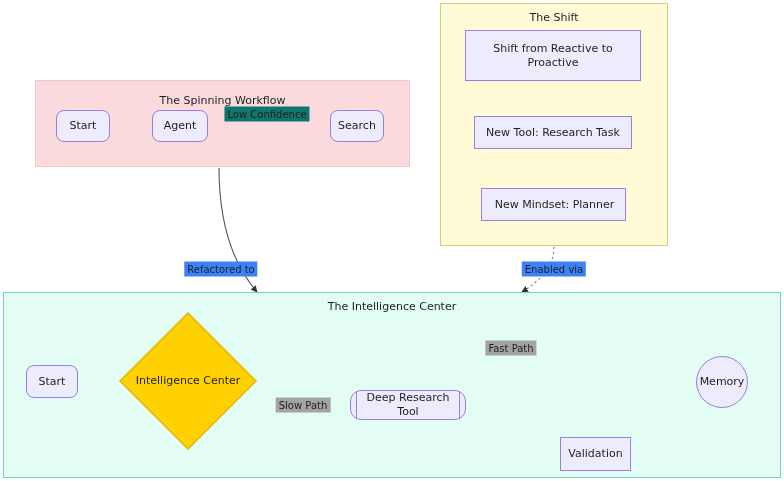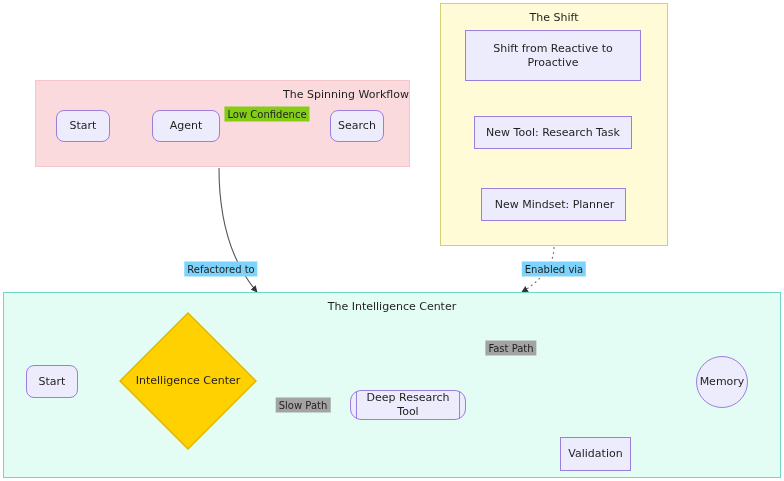--- a/index.html
+++ b/index.html
@@ -37,21 +37,21 @@
     font-size: 11px;
     line-height: 13px;
     color: #1f1f1f;
     white-space: nowrap;
   }
   #sg-workflow {
     left: 35px;  top: 80px;  width: 375px; height: 87px;
     background: #fadadd;
     border-color: #f6c6cc;
   }
-  #sg-workflow .sg-title { top: 7px; text-align: right; }
+  #sg-workflow .sg-title { top: 13px; }
   #sg-shift {
     left: 440px; top: 3px;  width: 228px; height: 243px;
     background: #fffbd6;
     border-color: #d6cf72;
   }
   #sg-shift .sg-title { top: 7px; }
   #sg-intel {
     left: 3px;   top: 292px; width: 778px; height: 186px;
     background: #e4fdf4;
     border-color: #6fd8c4;
@@ -115,27 +115,27 @@
     white-space: nowrap;
     text-align: center;
   }
 
   
   .edge-label {
     position: absolute;
     font-size: 10px;
     line-height: 13px;
     color: #1f1f1f;
-    background: #7dd3fc;
+    background: #3b82f6;
     padding: 1px 3px;
     white-space: nowrap;
     transform: translate(-50%, -50%);
   }
   .edge-label.on-mint { background: #a3a3a3; }
-  .edge-label.on-pink { background: #84cc16; }
+  .edge-label.on-pink { background: #0f766e; }
 </style>
 </head>
 <body>
 
 <svg id="canvas" viewBox="0 0 784 481" xmlns="http://www.w3.org/2000/svg">
   <defs>
     <marker id="arrow" viewBox="0 0 10 10" refX="9" refY="5" markerWidth="6" markerHeight="6" orient="auto-start-reverse">
       <path d="M 0 0 L 10 5 L 0 10 z" fill="#333333"></path>
     </marker>
   </defs>
@@ -162,21 +162,21 @@
 </svg>
 
 <div class="subgraph" id="sg-workflow">
   <div class="sg-title">The Spinning Workflow</div>
 </div>
 
 <div class="node round" id="n-wf-start" style="left:56px; top:110px; width:54px; height:32px;">
   <span>Start</span>
 </div>
 
-<div class="node round" id="n-wf-agent" style="left:152px; top:110px; width:68px; height:32px;">
+<div class="node round" id="n-wf-agent" style="left:152px; top:110px; width:56px; height:32px;">
   <span>Agent</span>
 </div>
 
 <div class="node round" id="n-wf-search" style="left:330px; top:110px; width:54px; height:32px;">
   <span>Search</span>
 </div>
 
 <div class="edge-label on-pink" style="left:267px; top:114px;">Low Confidence</div>
 
 <div class="subgraph" id="sg-shift">

